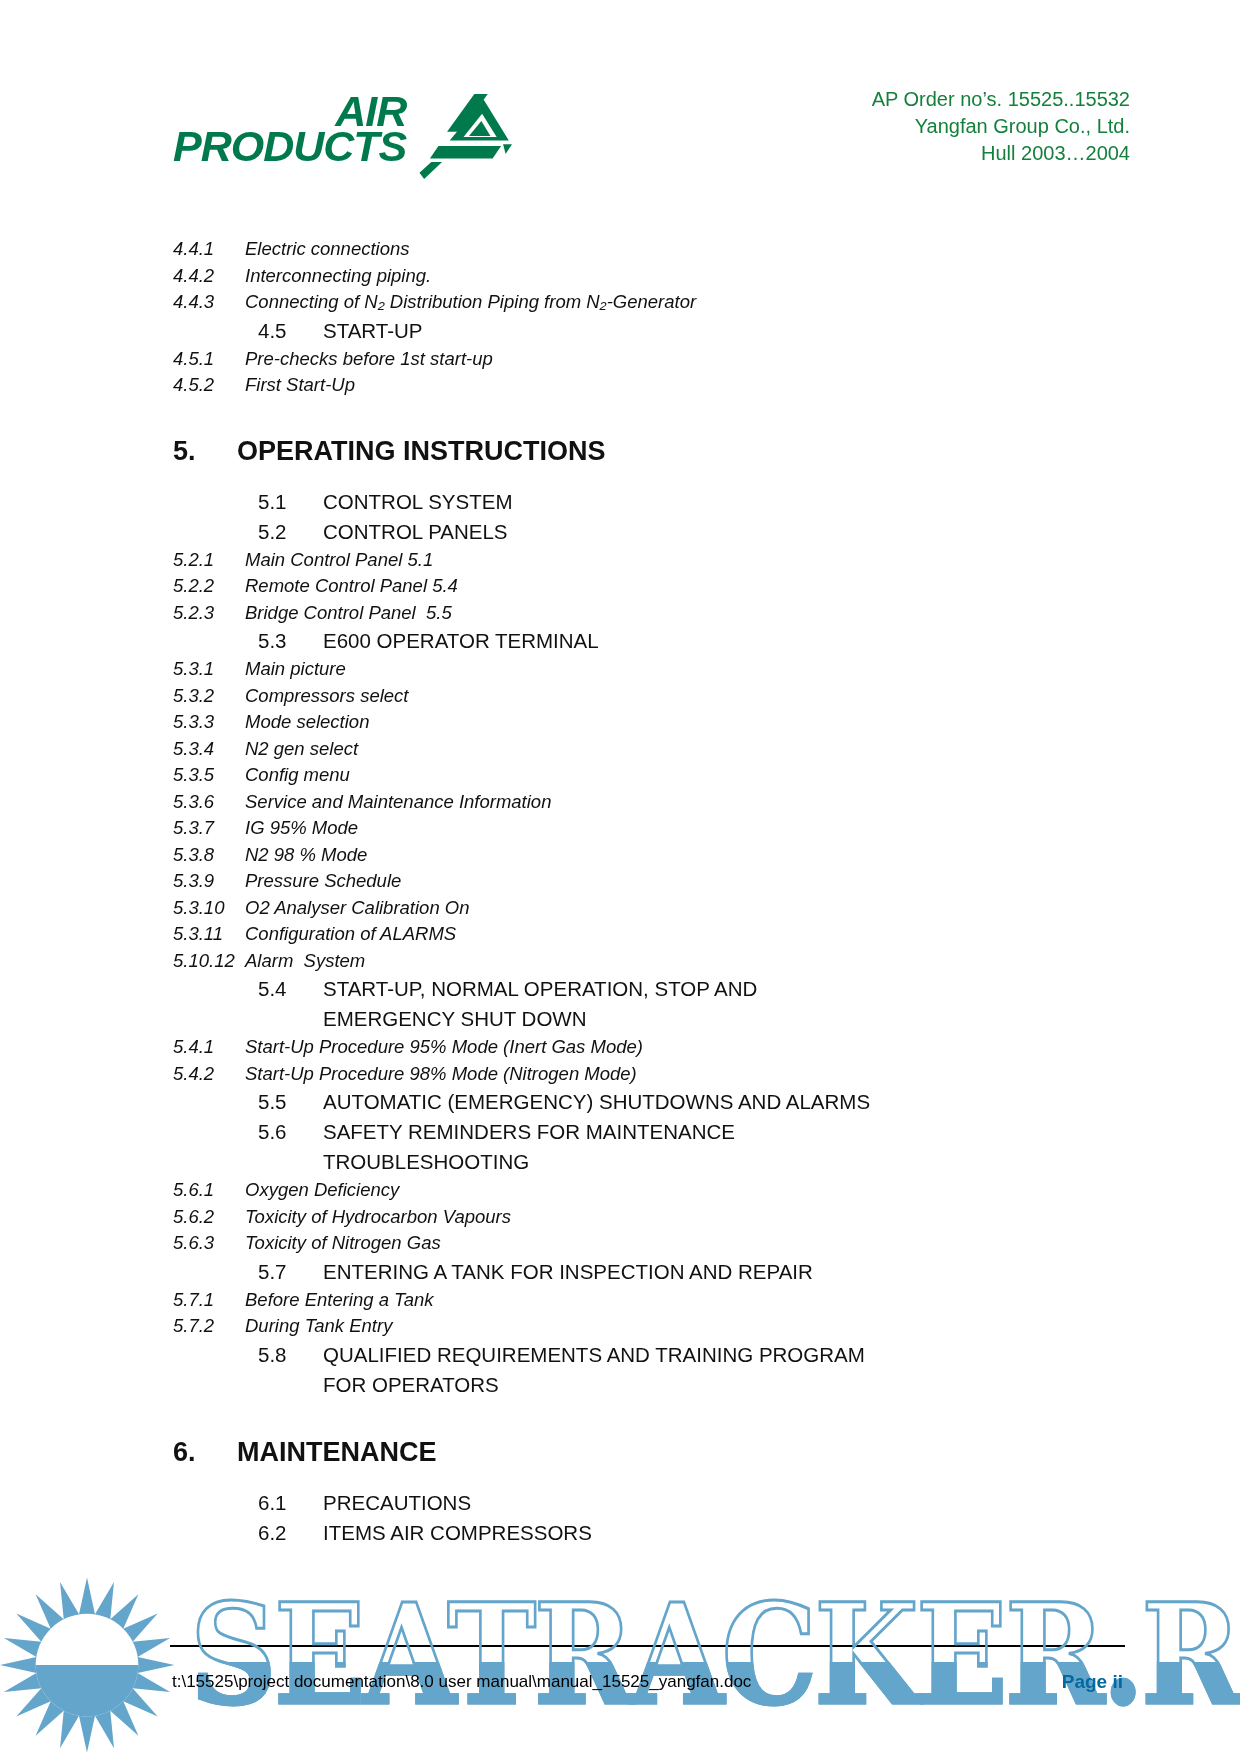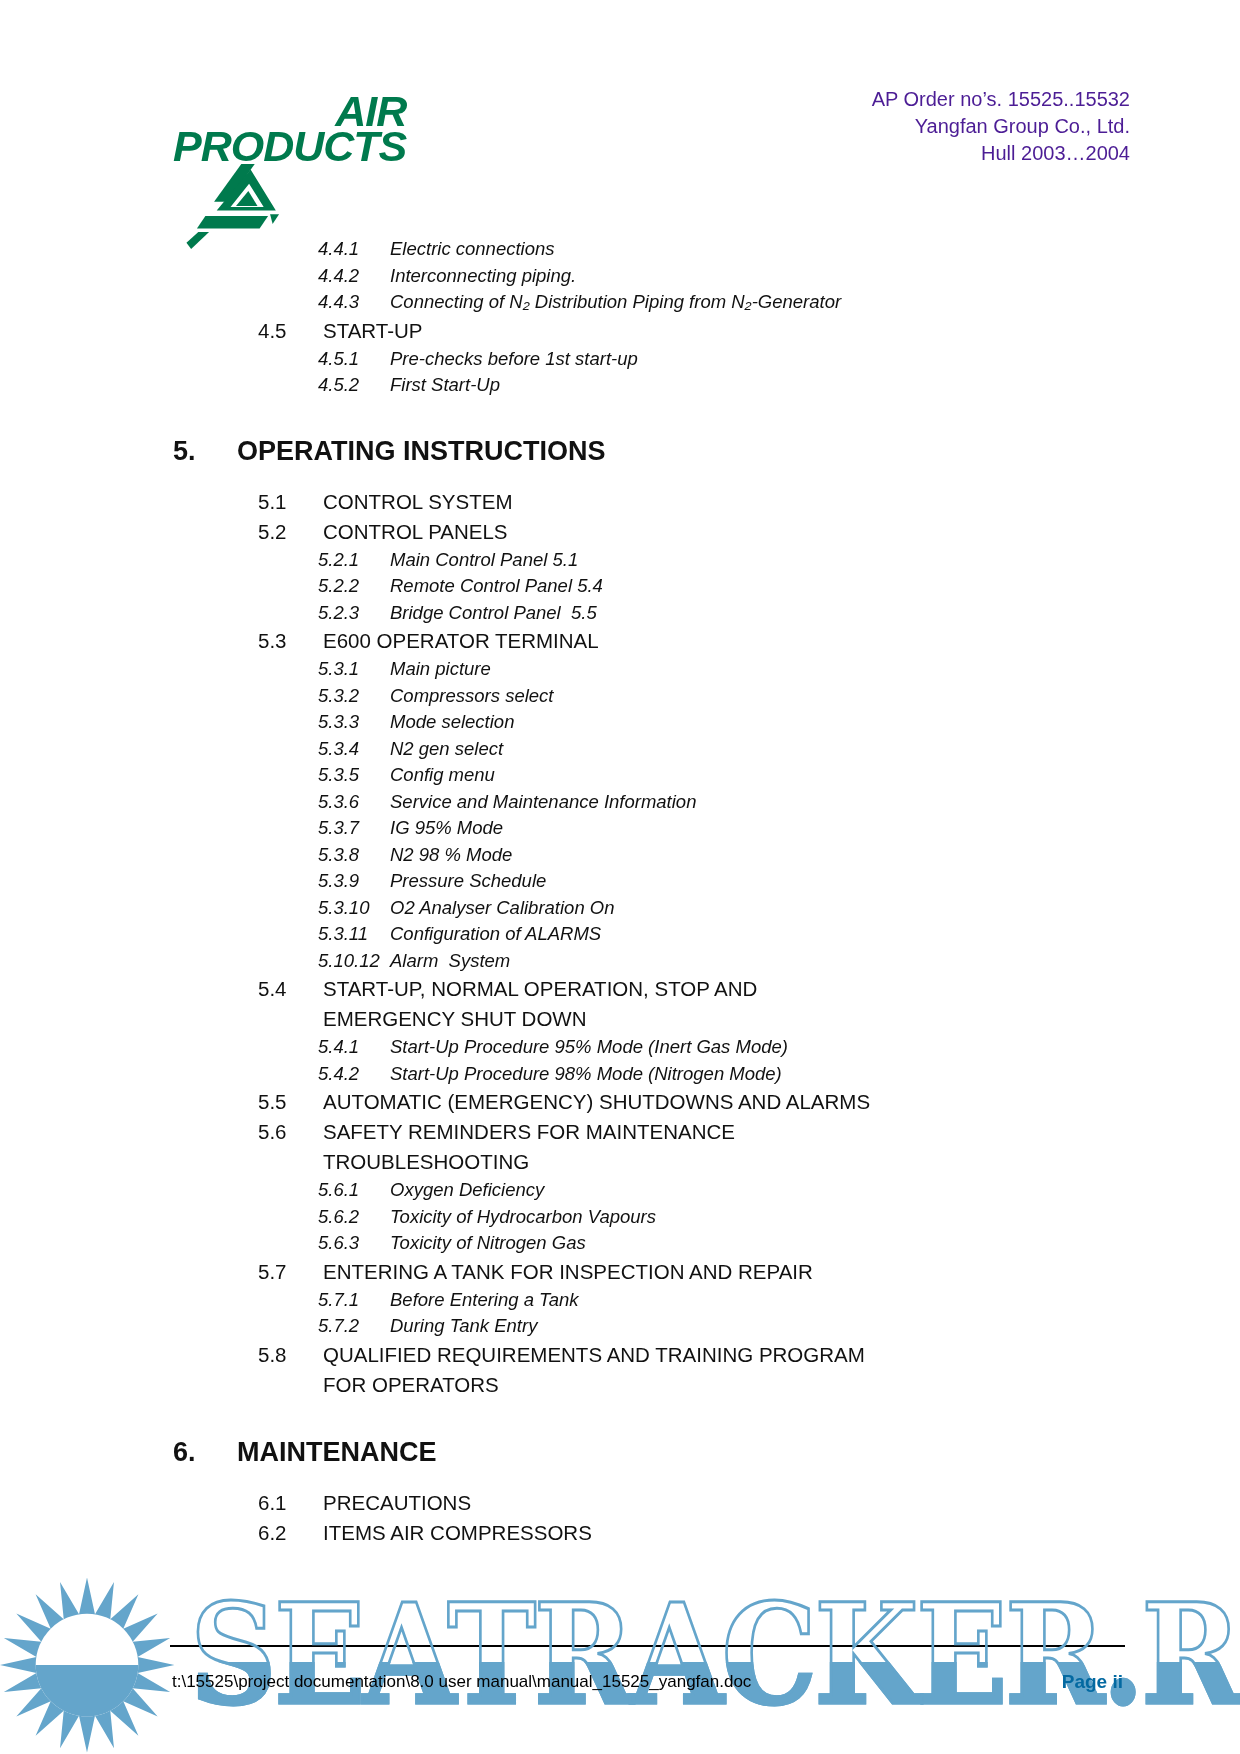--- a/index.html
+++ b/index.html
@@ -1,33 +1,33 @@
 <!DOCTYPE html>
 <html><head>
 <meta charset="utf-8">
 <style>
   html,body{margin:0;padding:0;background:#ffffff;}
   .page{position:relative;width:1240px;height:1754px;background:#ffffff;overflow:hidden;
         font-family:"Liberation Sans",sans-serif;color:#111;}
 
   
-  .logo{position:absolute;left:173px;top:94px;display:flex;align-items:flex-start;z-index:6;flex-direction:column;}
+  .logo{position:absolute;left:173px;top:94px;display:flex;align-items:flex-start;z-index:6;}
   .logo-text{text-align:right;color:#007a4d;font-weight:bold;font-style:italic;
              font-size:43px;line-height:35px;letter-spacing:-1px;}
   .logo-mark{margin-left:16px;width:92px;height:86px;margin-top:0px;transform:skewX(-6deg);}
   .header-right{position:absolute;top:86px;right:110px;text-align:right;
-                font-size:20px;line-height:27px;color:#4c1d95;z-index:6;}
+                font-size:20px;line-height:27px;color:#15803d;z-index:6;}
 
   
   .toc{position:absolute;left:173px;top:236px;right:55px;z-index:6;}
   .toc-row{display:flex;align-items:flex-start;}
   .num{flex:none;}
   .title{white-space:pre-line;}
   .lvl3{font-style:italic;font-size:18.5px;line-height:26.5px;}
-  .lvl3 .num{margin-left:145px;width:72px;}
+  .lvl3 .num{width:72px;}
   .lvl2{font-size:20.5px;line-height:30px;margin-top:0;}
   .lvl2 .num{margin-left:85px;width:65px;}
   .lvl1{font-weight:bold;font-size:27px;line-height:32px;margin-top:36px;margin-bottom:20px;}
   .lvl1 .num{width:64px;}
 
   
   .footer-rule{position:absolute;left:170px;top:1645px;width:955px;height:2px;background:#000;z-index:4;}
   .footer-path{position:absolute;left:172px;top:1672px;font-size:17px;color:#000;z-index:10;}
   .footer-page{position:absolute;right:117px;top:1671px;font-size:19px;font-weight:bold;color:#0369a1;z-index:10;}
 

